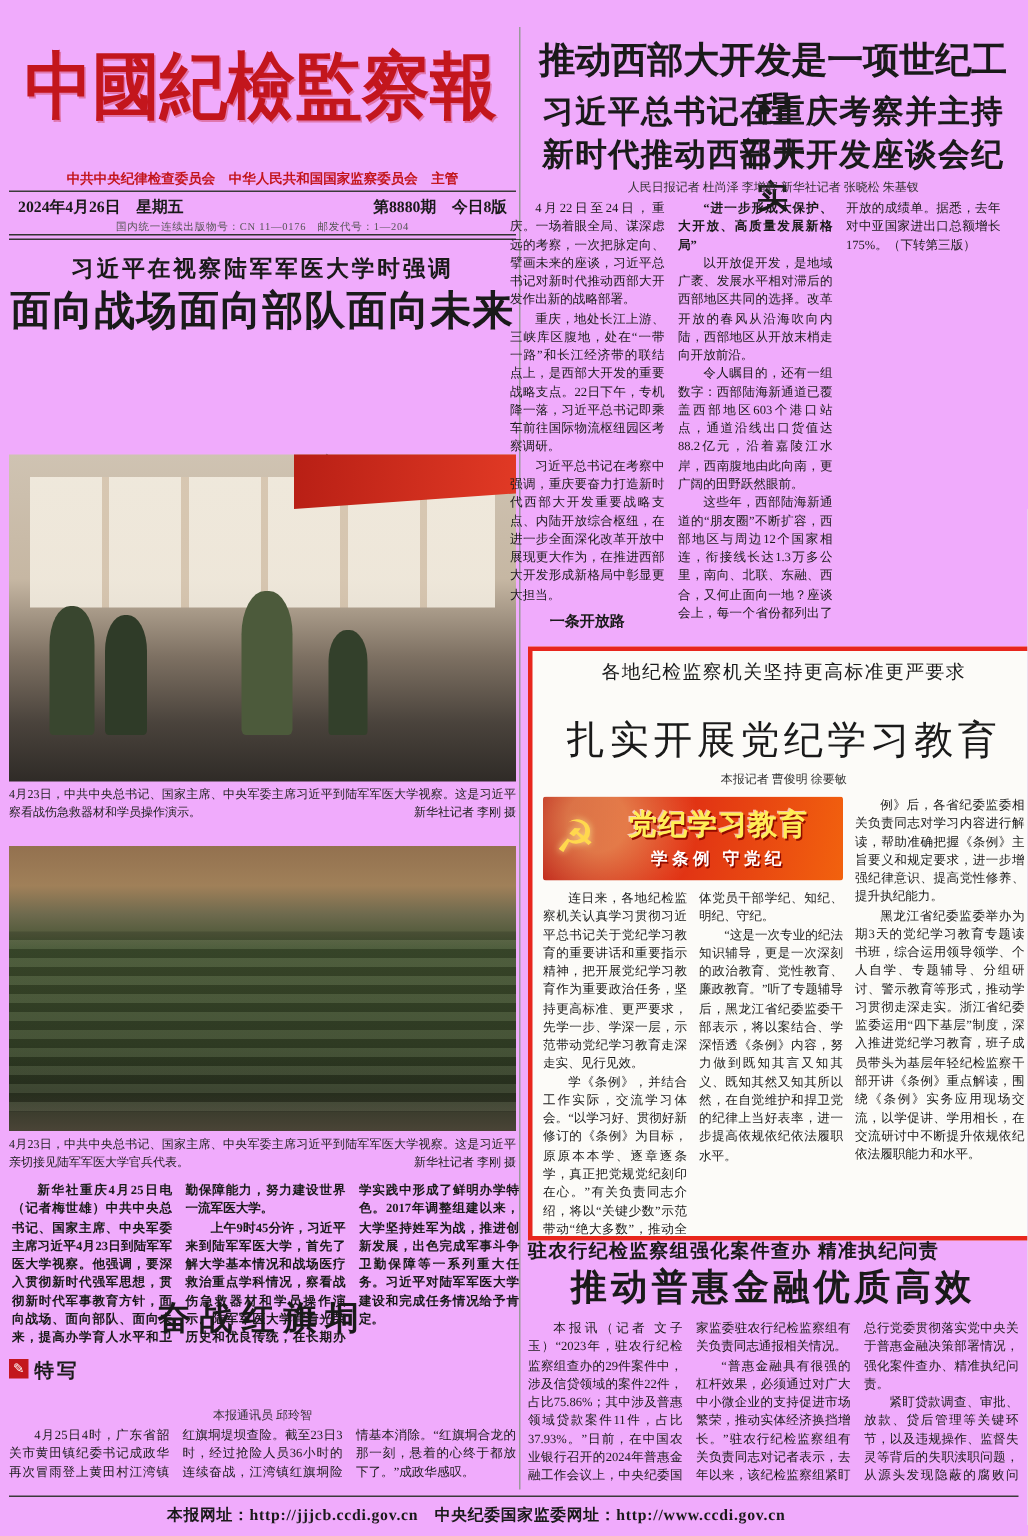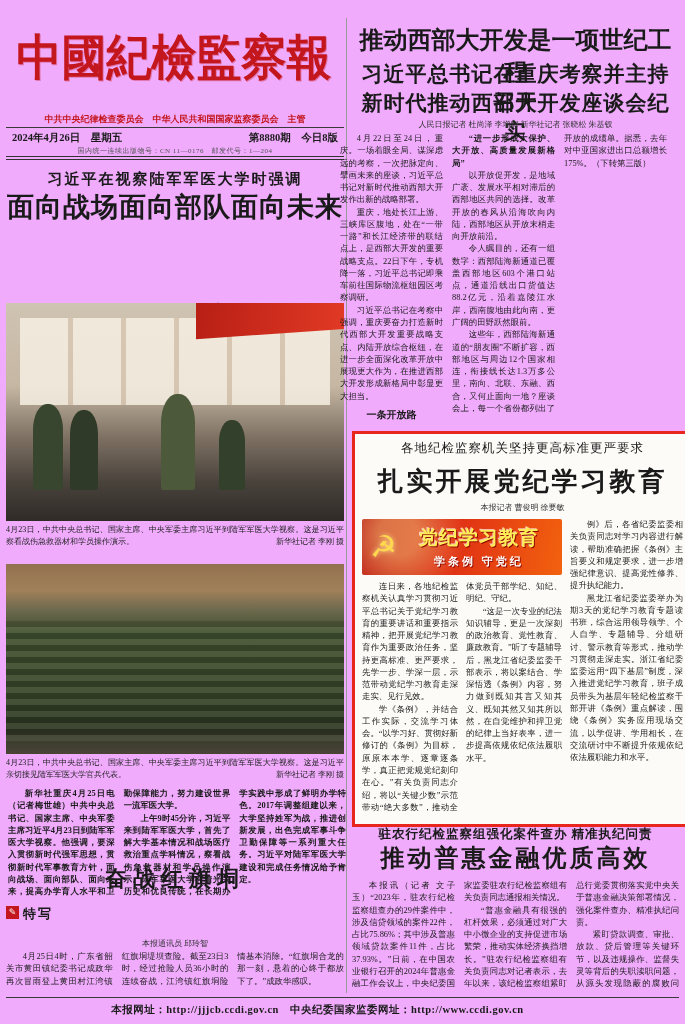--- a/index.html
+++ b/index.html
@@ -59,36 +59,36 @@
   .r-head1{left:352px;top:24px;width:327px;text-align:center;font-size:24px;font-weight:bold;letter-spacing:0px;}
   .r-head2{left:352px;top:60px;width:327px;text-align:center;font-size:21px;font-weight:bold;letter-spacing:1px;}
   .r-head3{left:352px;top:89px;width:327px;text-align:center;font-size:21px;font-weight:bold;letter-spacing:1px;}
   .r-byline{left:352px;top:119px;width:327px;text-align:center;font-size:8px;color:#333;}
   .r-body{left:340px;top:133px;width:327px;height:294px;}
   .sub-head{text-align:center;font-weight:bold;font-size:10px;text-indent:0 !important;margin:5px 0 3px 0 !important;}
   .sub-quote{font-weight:bold;}
   
   .redbox{left:352px;top:431px;width:321px;height:382px;border:3px solid #e8261d;background:#fcfbf8;padding:4px 7px;box-sizing:content-box;}
   .rb-kicker{text-align:center;font-size:12.5px;font-weight:normal;letter-spacing:1px;margin-top:2px;}
-  .rb-headline{text-align:center;font-size:26px;font-weight:bold;letter-spacing:3px;margin:7px 0 3px 0;}
+  .rb-headline{text-align:center;font-size:26px;font-weight:normal;letter-spacing:3px;margin:19px 0 3px 0;}
   .rb-byline{text-align:center;font-size:8px;color:#333;margin-bottom:6px;}
   .rb-content{display:flex;gap:8px;height:296px;overflow:hidden;}
   .rb-left{flex:0 0 200px;display:flex;flex-direction:column;gap:6px;}
   .rb-right{flex:1;overflow:hidden;}
   .rb-left .body-txt{flex:1;}
   .banner{position:relative;height:56px;border-radius:2px;display:flex;align-items:center;padding:2px 8px;gap:7px;
       background:radial-gradient(circle at 18% 30%,rgba(255,230,140,.45) 0 12%,transparent 40%),
                  linear-gradient(100deg,#b50d0d 0%,#e03014 45%,#f2620e 100%);box-sizing:border-box;}
   .emblem{font-size:30px;color:#ffd84d;text-shadow:0 0 5px rgba(255,240,150,.9);line-height:1;}
   .banner-txt{flex:1;text-align:center;}
   .banner-title{font-family:"Liberation Sans",sans-serif;font-weight:900;font-size:19px;color:#ffee55;
       letter-spacing:1px;text-shadow:1px 1px 0 #8f0b00,-1px -1px 0 rgba(255,255,255,.65);white-space:nowrap;}
   .banner-sub{font-size:11px;font-weight:bold;color:#fff;letter-spacing:3px;text-shadow:1px 1px 0 #8f0b00;}
   
-  .fin-kicker{left:352px;top:826px;width:327px;text-align:center;font-size:12.5px;font-weight:bold;letter-spacing:1px;}
+  .fin-kicker{left:352px;top:826px;width:327px;font-size:12.5px;font-weight:bold;letter-spacing:1px;}
   .fin-headline{left:352px;top:842px;width:327px;text-align:center;font-size:24px;font-weight:bold;letter-spacing:3px;}
   .fin-body{left:352px;top:880px;width:327px;height:112px;}
 </style>
 </head>
 <body>
 
 <div class="page">
 
   <div class="abs mast-title">中國紀檢監察報</div>
   <div class="abs mast-sup">中共中央纪律检查委员会　中华人民共和国国家监察委员会　主管</div>

